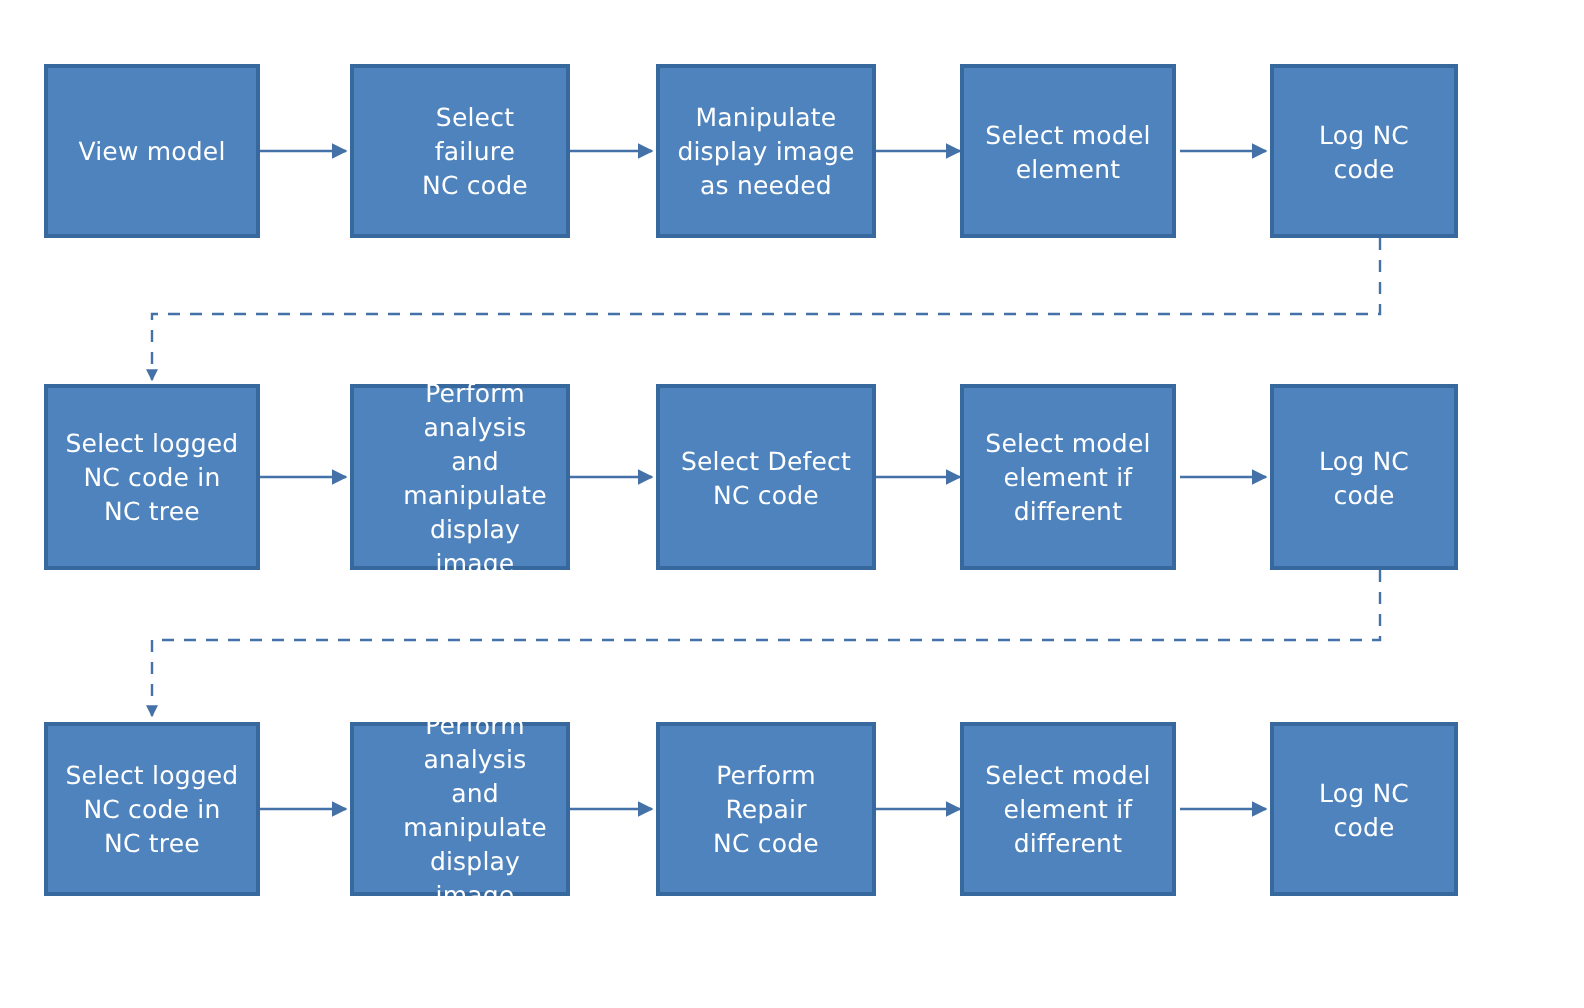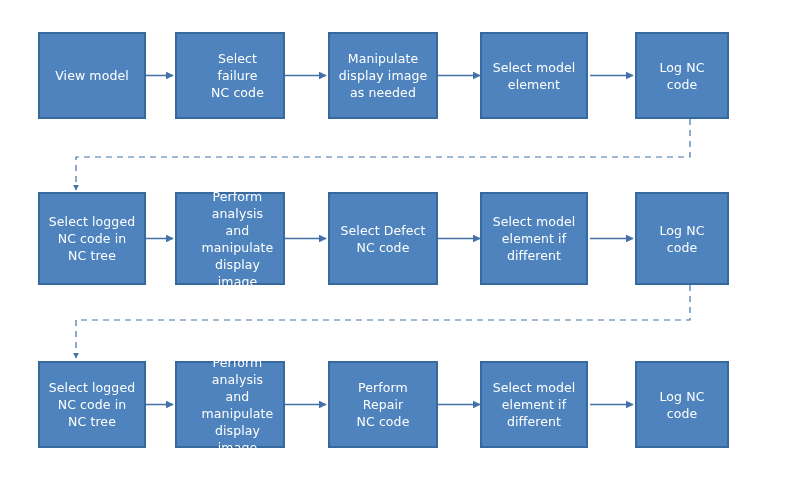--- a/index.html
+++ b/index.html
@@ -45,21 +45,21 @@
   .node .label {
     display: block;
     padding: 0 6px;
     white-space: pre-line;
   }
   
   .row1 { top: 32px;  height: 87px; }
   .row2 { top: 192px; height: 93px; }
   .row3 { top: 361px; height: 87px; }
   
-  .col1 { left: 22px;  width: 108px; margin-left: 16px; }
+  .col1 { left: 22px;  width: 108px; }
   .col2 { left: 175px; width: 110px; padding-left: 15px; }
   .col3 { left: 328px; width: 110px; }
   .col4 { left: 480px; width: 108px; }
   .col5 { left: 635px; width: 94px; justify-content: center; }
 </style>
 </head>
 <body>
 
 <div id="flowchart">
 

